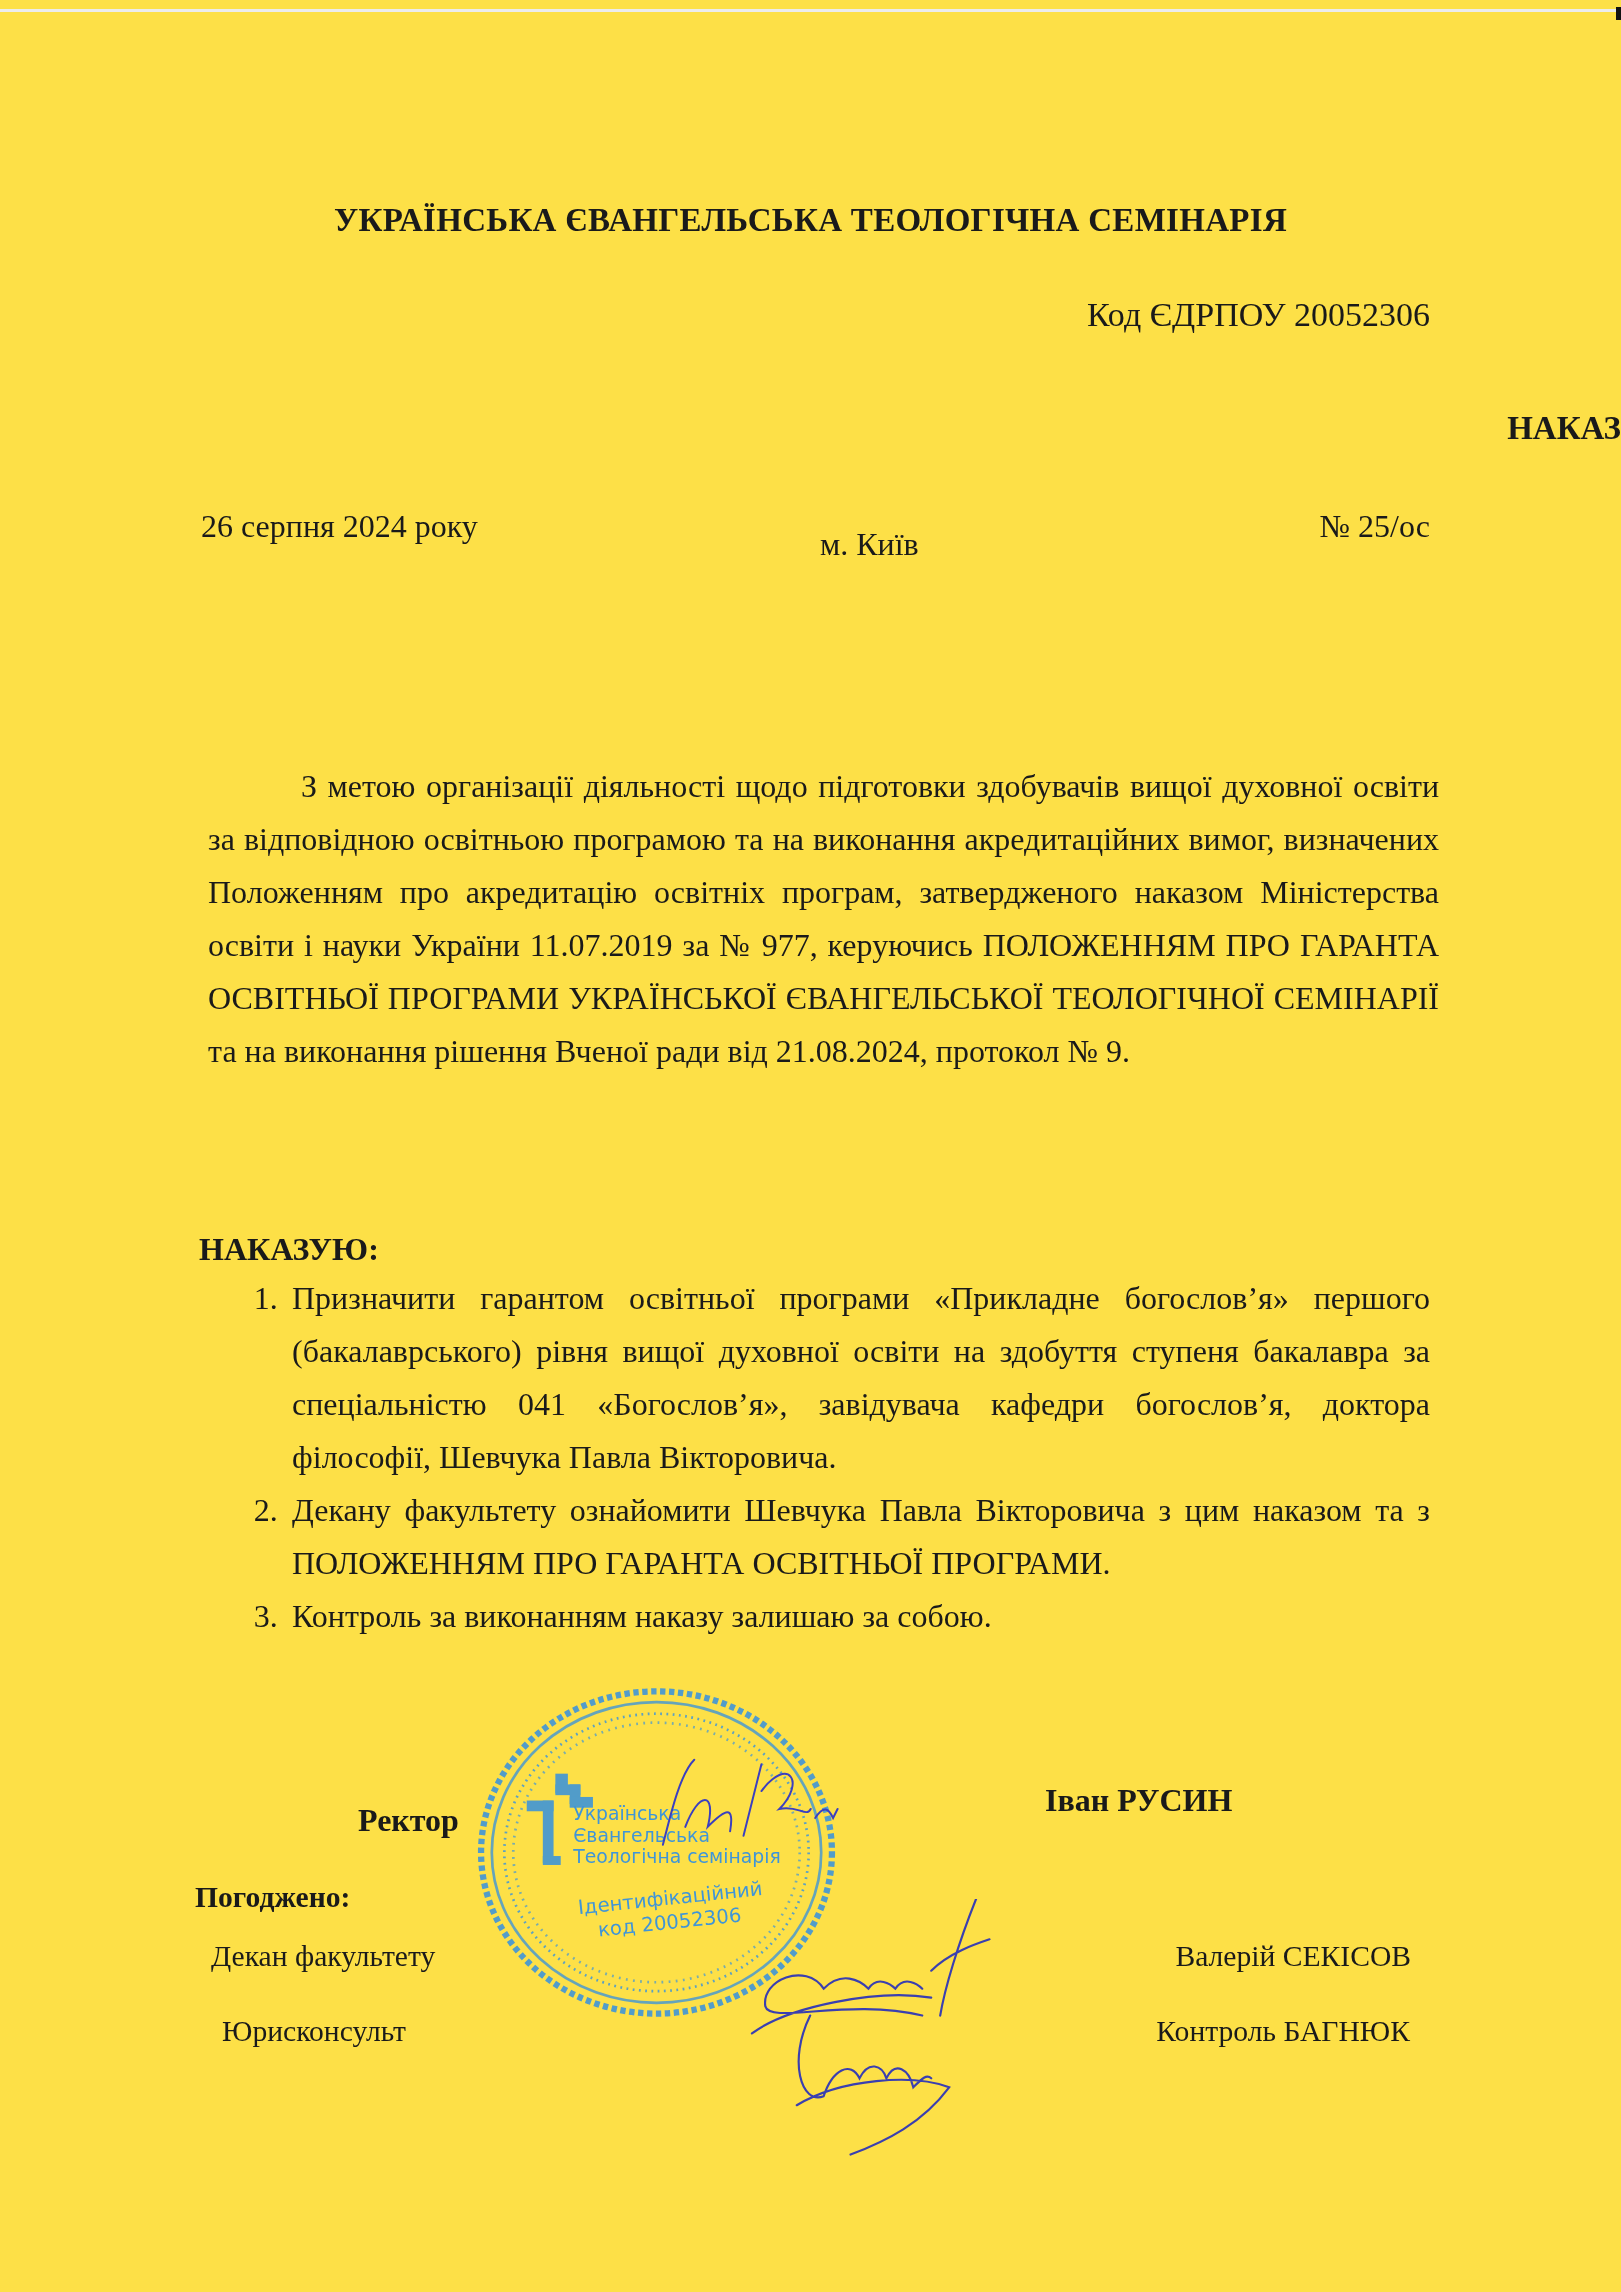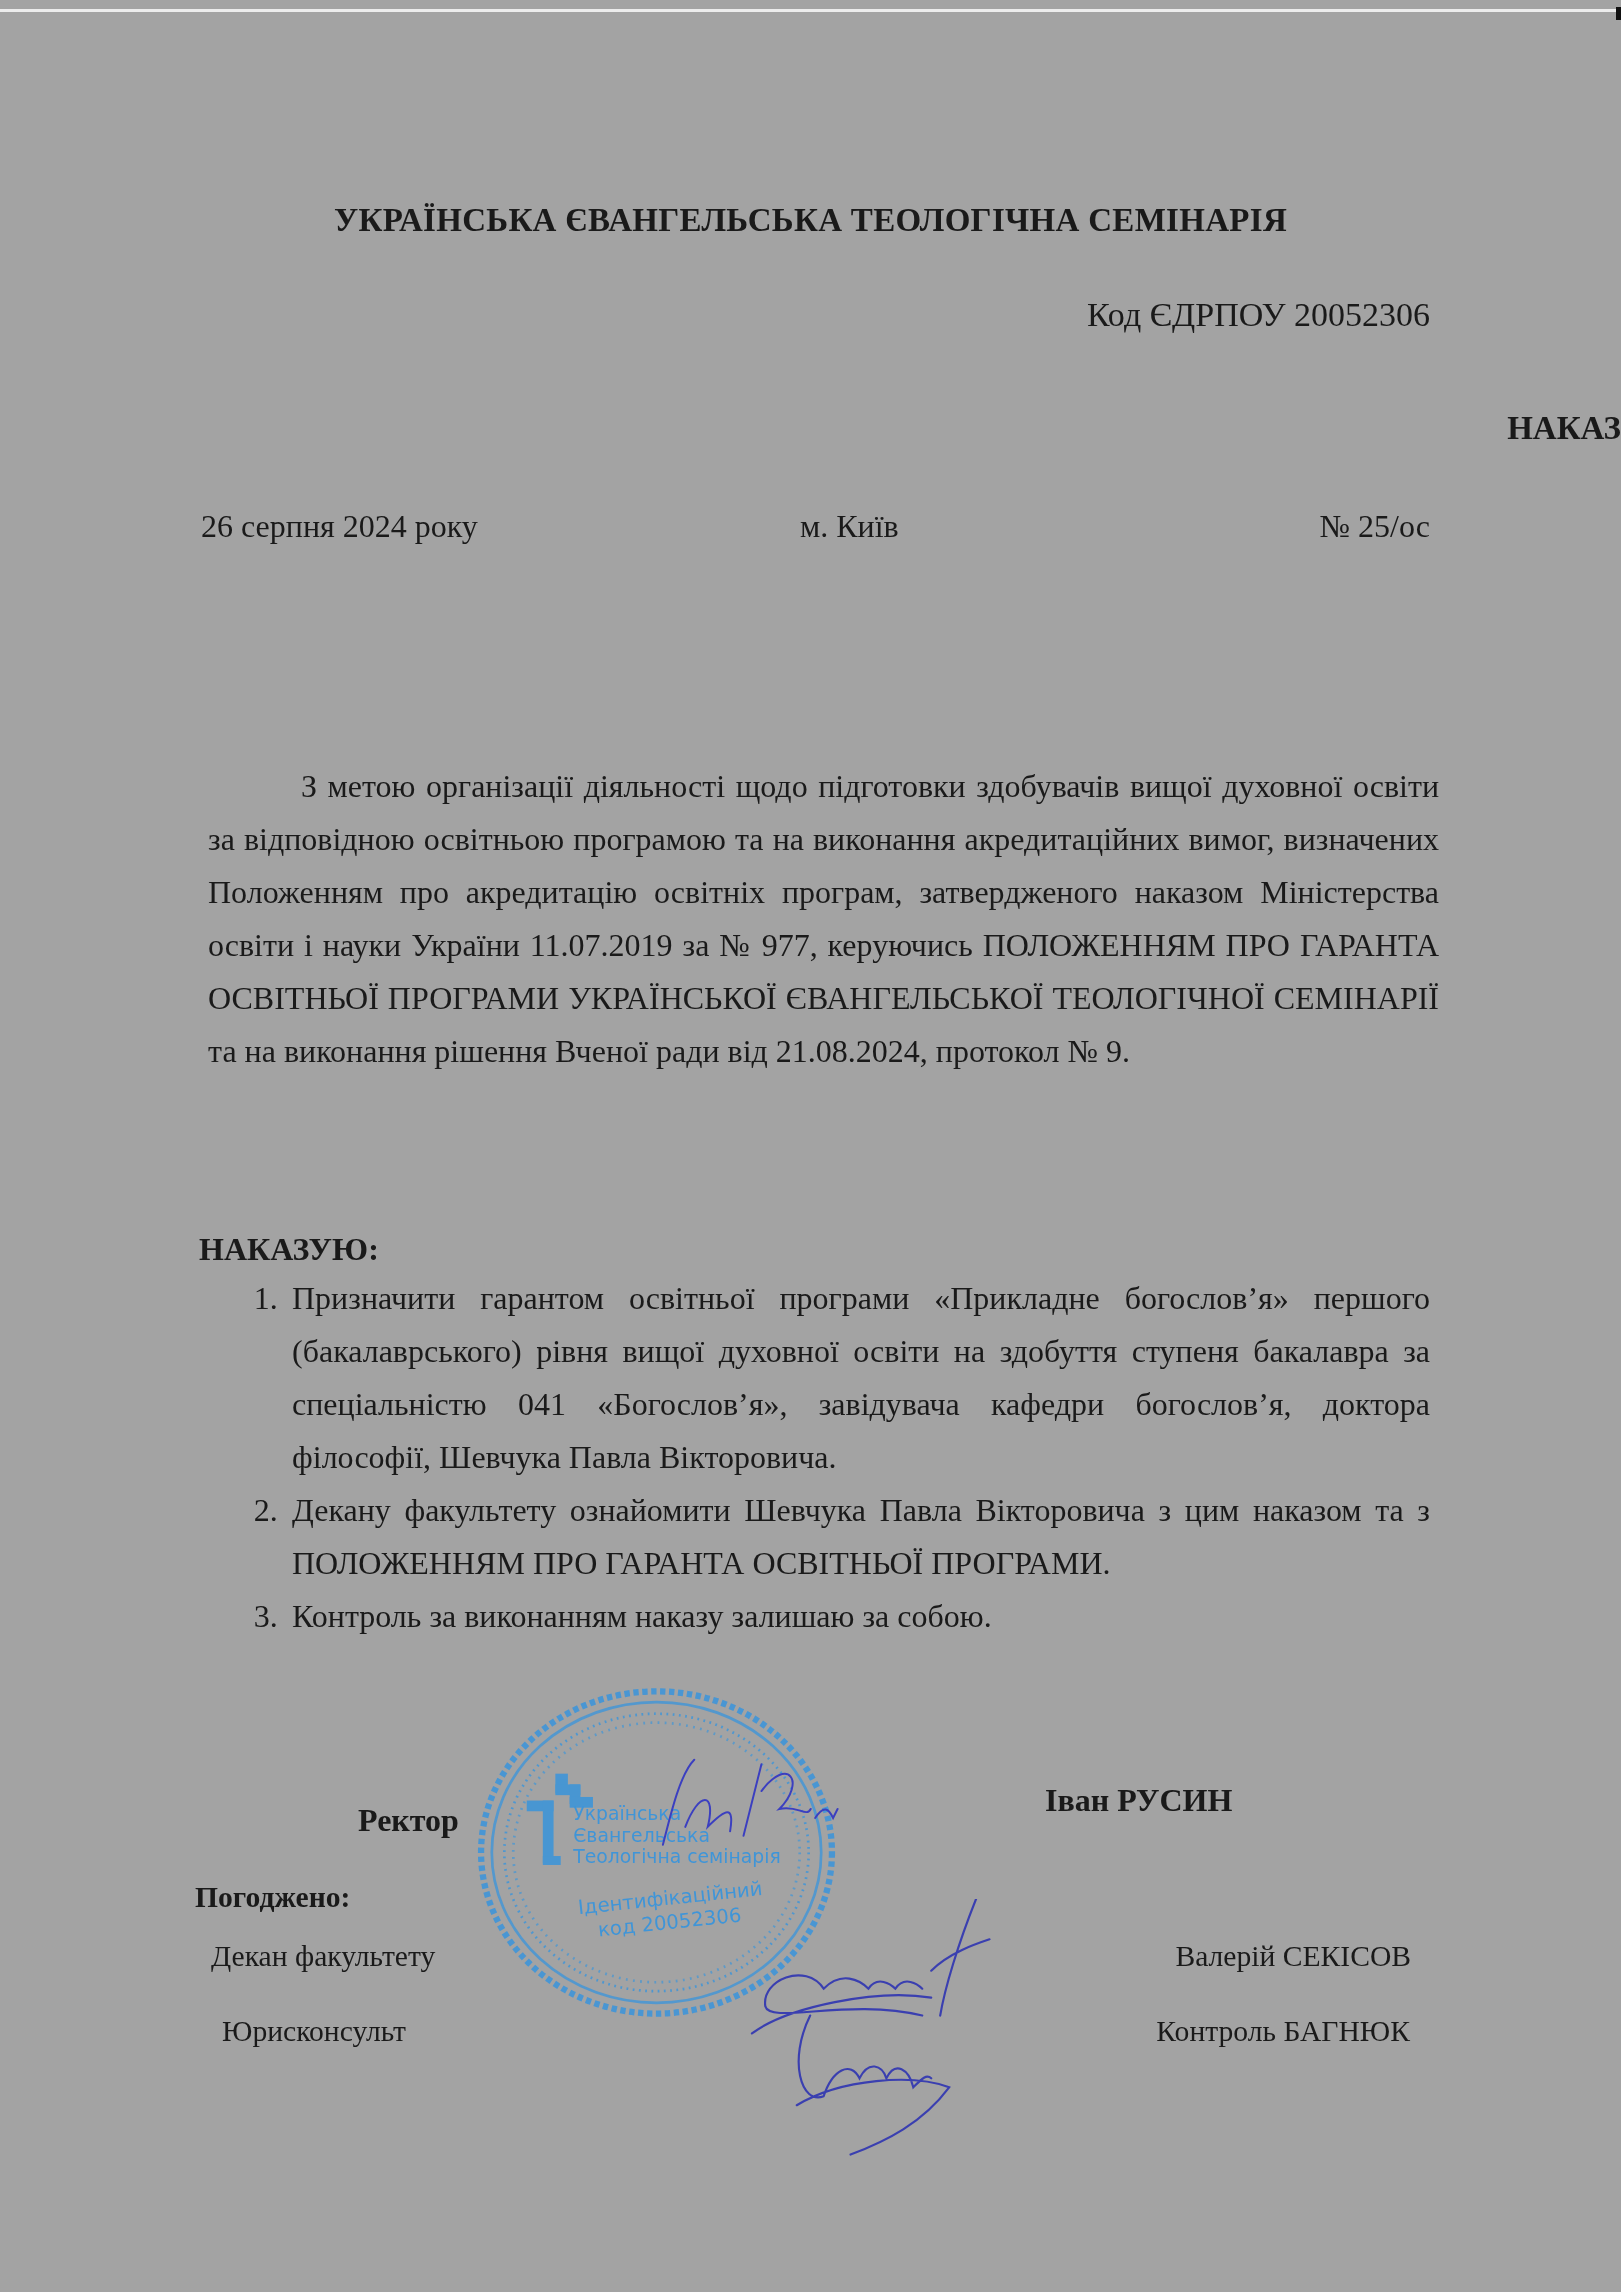--- a/index.html
+++ b/index.html
@@ -1,36 +1,36 @@
 <!DOCTYPE html>
 <html style="font-size:14.3px"><head>
 <meta charset="utf-8">
 <style>
   html, body { margin: 0; padding: 0; background: #ffffff; }
   body {
     width: 1621px; height: 2293px; position: relative; overflow: hidden;
     font-family: "Liberation Serif", "DejaVu Serif", serif;
     color: #1a1a1a;
   }
-  .page { position: absolute; inset: 0; background: #a3a3a3; }
+  .page { position: absolute; inset: 0; background: #fde047; }
   .scan-edge { position: absolute; left: 0; right: 0; top: 9px; height: 2.7px; background: #ececec; }
   .corner-mark { position: absolute; right: 0; top: 7.2px; width: 5.4px; height: 12.5px; background: #111; }
 
   .org-title {
     position: absolute; left: 0; right: 0; top: 202px; text-align: center;
     font-weight: bold; font-size: 33px; letter-spacing: 0.3px;
   }
   .edrpou { position: absolute; right: 191px; top: 296px; font-size: 34px; }
   .doc-type {
     position: absolute; left: 0; right: 0; top: 410px; text-align: right;
     font-weight: bold; font-size: 33px;
   }
   .meta-row { position: absolute; top: 508px; font-size: 32px; }
   .meta-date { left: 201px; }
-  .meta-city { left: 800px; }
+  .meta-city { left: 820px; margin-top: 18px; }
   .meta-number { right: 191px; }
   .subject { position: absolute; left: 199px; top: 632px; font-size: 32px; font-style: italic; }
 
   .preamble {
     position: absolute; left: 199px; width: 1231px; top: 751px;
     font-size: 32px; line-height: 53px; text-align: justify; text-indent: 93px;
     margin: 9px;
   }
   .order-heading { position: absolute; left: 199px; top: 1231px; font-weight: bold; font-size: 32px; }
   .order-list {

